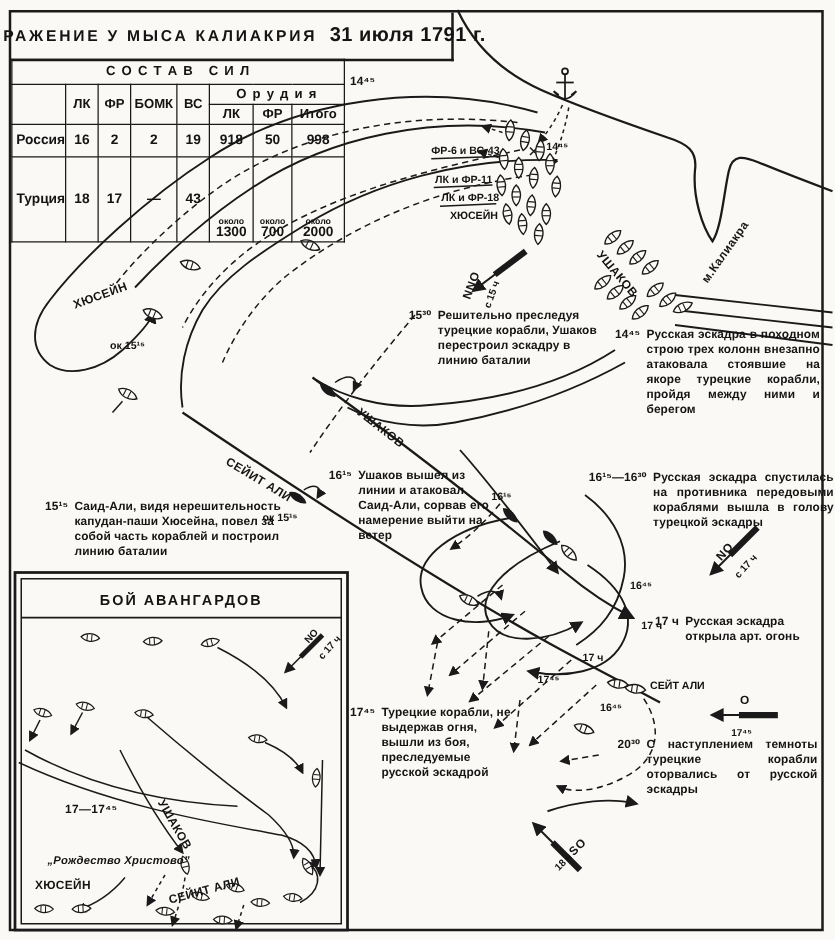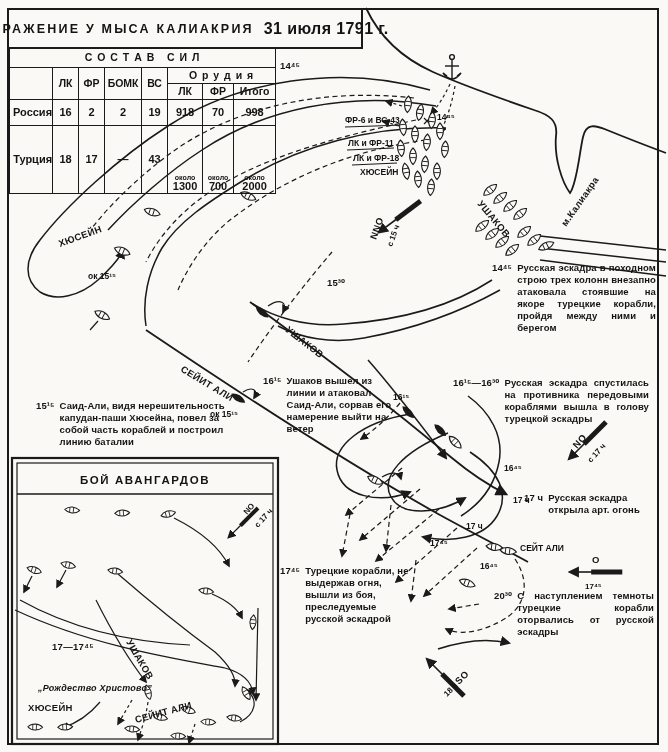--- a/index.html
+++ b/index.html
@@ -317,21 +317,21 @@
       <td class="h2">ФР</td>
       <td class="h2">Итого</td>
     </tr>
     <tr>
       <td class="name r">Россия</td>
       <td class="r">16</td>
       <td class="r">2</td>
       <td class="r">2</td>
       <td class="r">19</td>
       <td class="r">918</td>
-      <td class="r">70</td>
+      <td class="r">50</td>
       <td class="r">998</td>
     </tr>
     <tr>
       <td class="name r">Турция</td>
       <td class="r">18</td>
       <td class="r">17</td>
       <td class="r">—</td>
       <td class="r">43</td>
       <td class="r">
         <span class="gcell">
@@ -351,36 +351,37 @@
               <span>2000</span>
             </span>
       </td>
     </tr>
   </tbody>
     </table>
 
   <div class="anno" style="left:280px;top:60px;width:155px">
     <span class="t">14⁴⁵</span>
   </div>
-  <div class="anno" style="left:327px;top:277px;width:158px">
+  <div class="anno" style="left:327px;top:247px;width:158px">
     <span class="t">15³⁰</span>
+    <span class="x">Решительно преследуя турецкие корабли, Ушаков перестроил эскадру в линию баталии</span>
   </div>
   <div class="anno j" style="left:492px;top:262px;width:164px">
     <span class="t">14⁴⁵</span>
     <span class="x">Русская эскадра в походном строю трех колонн внезапно атаковала стоявшие на якоре турецкие корабли, пройдя между ними и берегом</span>
   </div>
   <div class="anno" style="left:263px;top:375px;width:136px">
     <span class="t">16¹⁵</span>
     <span class="x">Ушаков вышел из линии и атаковал Саид-Али, сорвав его намерение выйти на ветер</span>
   </div>
   <div class="anno" style="left:36px;top:400px;width:206px">
     <span class="t">15¹⁵</span>
     <span class="x">Саид-Али, видя нерешительность капудан-паши Хюсейна, повел за собой часть кораблей и построил линию баталии</span>
   </div>
-  <div class="anno j" style="left:453px;top:377px;width:196px">
+  <div class="anno j" style="left:471px;top:377px;width:196px">
     <span class="t">16¹⁵—16³⁰</span>
     <span class="x">Русская эскадра спустилась на противника передовыми кораблями вышла в голову турецкой эскадры</span>
   </div>
   <div class="anno" style="left:524px;top:492px;width:132px">
     <span class="t">17 ч</span>
     <span class="x">Русская эскадра открыла арт. огонь</span>
   </div>
   <div class="anno" style="left:280px;top:565px;width:136px">
     <span class="t">17⁴⁵</span>
     <span class="x">Турецкие корабли, не выдержав огня, вышли из боя, преследуемые русской эскадрой</span>

